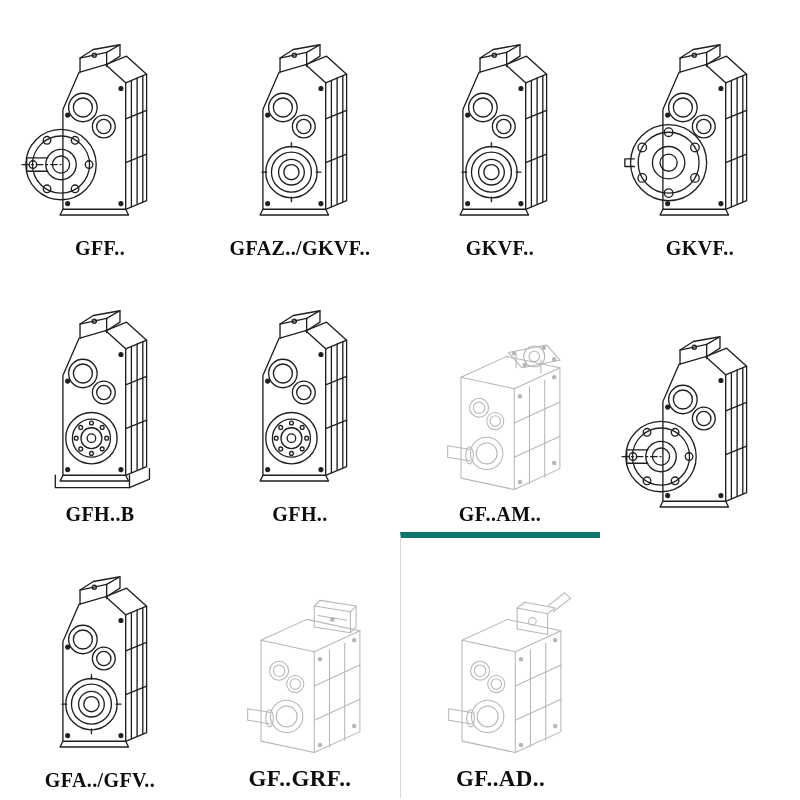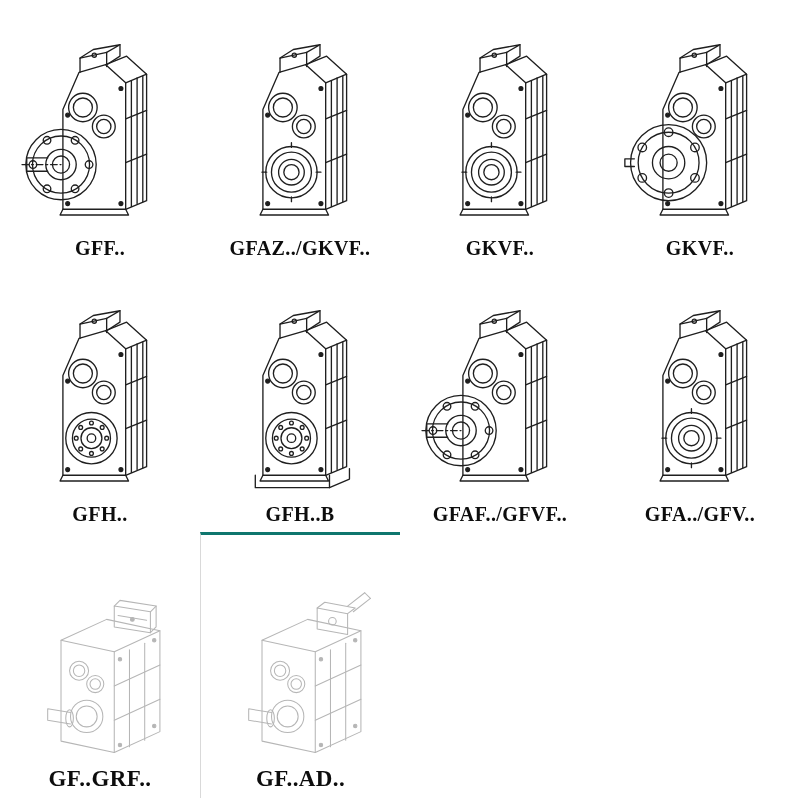--- a/index.html
+++ b/index.html
@@ -1,20 +1,20 @@
 <!DOCTYPE html>
 <html><head>
 <meta charset="utf-8">
 <style>
   * { margin:0; padding:0; box-sizing:border-box; }
   html,body { width:800px; height:800px; background:#ffffff; }
   .page { width:800px; height:800px; background:#ffffff; font-family:"Liberation Serif", serif; overflow:hidden;border-radius:32px; }
   .grid { display:grid; grid-template-columns:repeat(4,200px); grid-template-rows:repeat(3,266px); width:800px; height:800px; }
   .cell { display:flex; flex-direction:column; align-items:center; justify-content:flex-end; padding-bottom:6px; }
-  .cell.boxed { border-left:1px solid #d9d9d9; border-top:3px solid #0f766e; }
+  .cell.boxed { border-left:1px solid #d9d9d9; border-top:6px solid #0f766e; }
   .drawing { width:172px; height:214px; stroke:currentColor; fill:none; stroke-width:1.4;
              stroke-linecap:round; stroke-linejoin:round; color:#1f1f1f; }
   .drawing.faint { color:#b6b6b6; stroke-width:1.1; }
   .label { font-weight:700; font-size:20px; letter-spacing:0.4px; color:#0d0d0d; margin-top:3px; white-space:nowrap; }
   .label.lg { font-size:23px;font-family:Liberation Serif, serif; }
   .defs-holder { position:absolute; width:0; height:0; overflow:hidden; }
 </style>
 </head>
 <body>
 
@@ -190,43 +190,49 @@
           <use href="#gb-flange-front"></use>
       </svg>
       <figcaption class="label">GKVF..</figcaption>
     </figure>
 
     <figure class="cell">
       <svg class="drawing solid" viewBox="0 0 170 225">
         <use href="#gb-base"></use>
           <use href="#gb-eyes"></use>
           <use href="#gb-bearing"></use>
+          <use href="#gb-foot"></use>
+      </svg>
+      <figcaption class="label">GFH..B</figcaption>
+    </figure>
+
+    <figure class="cell">
+      <svg class="drawing solid" viewBox="0 0 170 225">
+        <use href="#gb-base"></use>
+          <use href="#gb-eyes"></use>
+          <use href="#gb-bearing"></use>
       </svg>
       <figcaption class="label">GFH..</figcaption>
     </figure>
 
     <figure class="cell">
-      <svg class="drawing solid" viewBox="0 0 170 225">
-        <use href="#gb-base"></use>
-          <use href="#gb-eyes"></use>
-          <use href="#gb-bearing"></use>
-          <use href="#gb-foot"></use>
-      </svg>
-      <figcaption class="label">GFH..B</figcaption>
-    </figure>
-
+      <svg class="drawing faint" viewBox="0 0 170 225">
+        <use href="#gb2-body"></use>
+          <use href="#gb2-am"></use>
+      </svg>
+      <figcaption class="label">GF..AM..</figcaption>
+    </figure>
 
 
     <figure class="cell">
       <svg class="drawing solid" viewBox="0 0 170 225">
         <use href="#gb-base"></use>
           <use href="#gb-eyes"></use>
           <use href="#gb-flange-shaft"></use>
       </svg>
-      <figcaption class="label">GFAF../GFVF..</figcaption>
     </figure>
 
     <figure class="cell">
       <svg class="drawing solid" viewBox="0 0 170 225">
         <use href="#gb-base"></use>
           <use href="#gb-eyes"></use>
           <use href="#gb-hollow"></use>
       </svg>
       <figcaption class="label">GFA../GFV..</figcaption>
     </figure>

